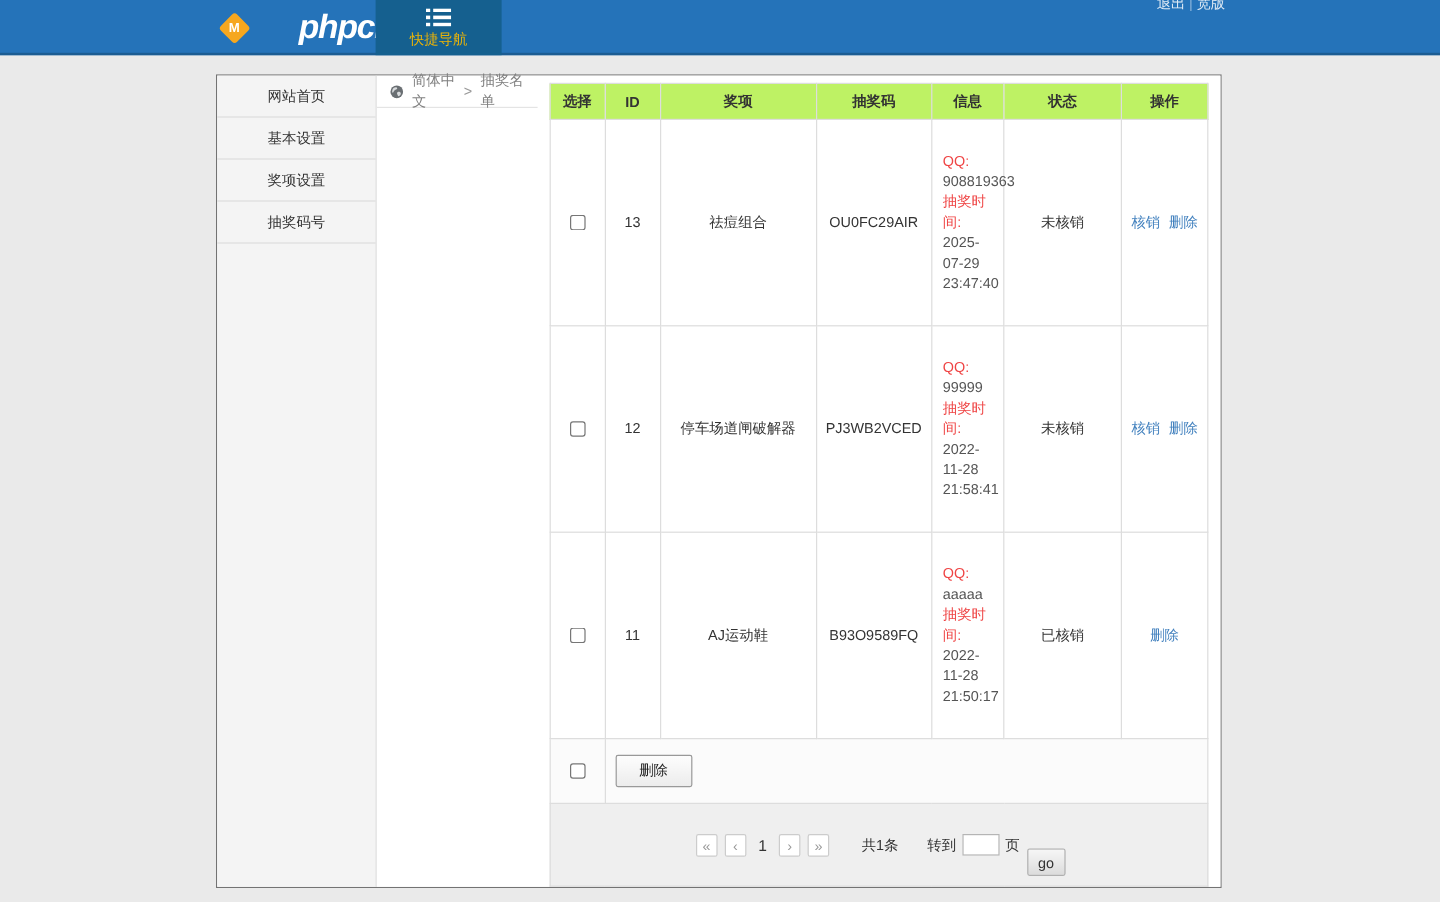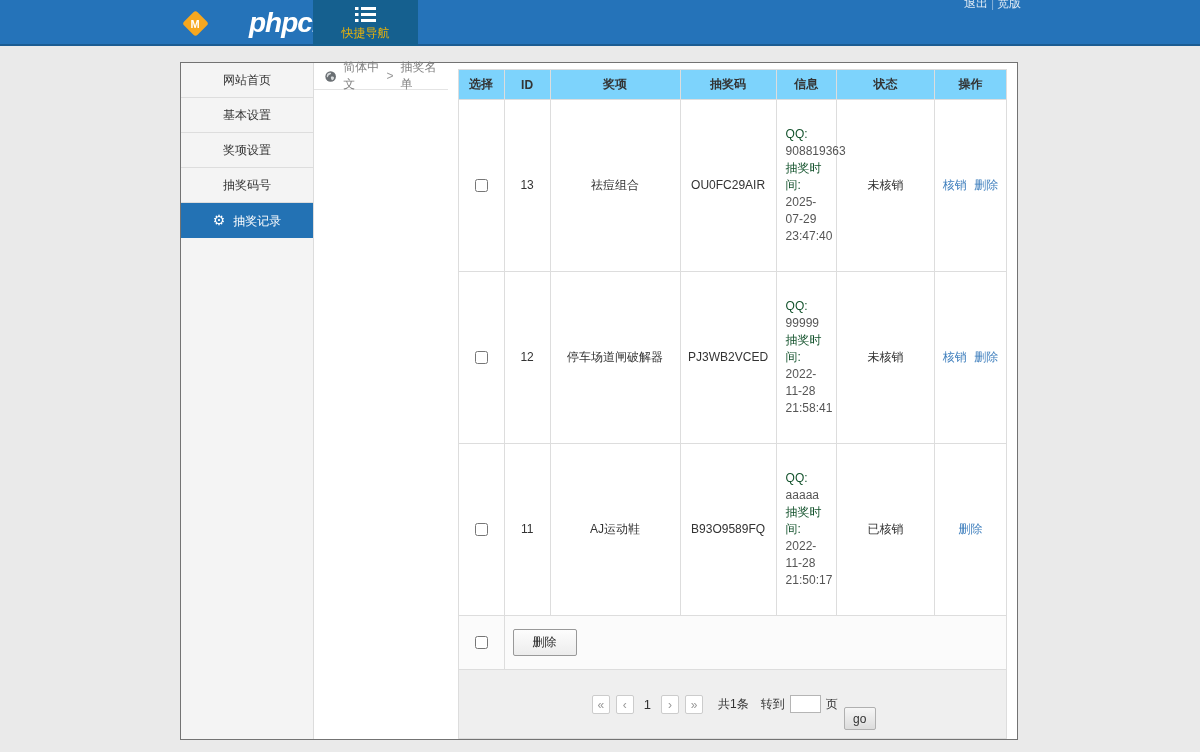--- a/index.html
+++ b/index.html
@@ -44,38 +44,38 @@
                 padding:0 11px; font-size:12px; color:#808080; }
   .breadcrumb .sep { color:#999; }
 
   .toolbar { display:flex; justify-content:flex-end; align-items:center; gap:9px; padding:11px 10px 4px; }
   .search-input { width:126px; height:25px; border:1px solid #a9a9a9; padding:0 5px; font-size:12px; background:#fff; }
   .btn { height:26px; min-width:62px; border:1px solid #999; background:linear-gradient(#fdfdfd,#ececec);
          font-size:12px; color:#222; border-radius:2px; cursor:pointer; font-family:inherit; }
 
   
   table { border-collapse:collapse; margin:6px 10px 0; width:684px; table-layout:fixed; font-size:12px; color:#333; }
-  th { background:#7dd3fc; border:1px solid #ddd; height:30px; font-weight:bold; padding:0; }
+  th { background:#bef264; border:1px solid #ddd; height:30px; font-weight:bold; padding:0; }
   td { border:1px solid #ddd; height:44px; text-align:center; padding:0; background:#fff; }
   td.info { text-align:left; padding:5px 9px; line-height:17px; }
-  .lbl { color:#14532d; }
+  .lbl { color:#ef4444; }
   .val { color:#555; }
   td.ops a { color:#4180be; margin:0 2px; }
   tr.sel-row td { height:41px; background:#fbfbfb; }
   tr.sel-row td.bulk { text-align:left; padding-left:8px; }
   .bulk-btn { height:27px; min-width:64px; border:1px solid #999; background:linear-gradient(#fdfdfd,#ececec);
               font-size:12px; color:#222; border-radius:2px; cursor:pointer; font-family:inherit; }
 
   
   tr.pager td { background:#efefef; height:30px; text-align:center; }
   .pg-box { display:inline-block; min-width:18px; padding:0 3px; height:19px; line-height:19px;
             border:1px solid #ccc; background:#fff; color:#999; font-size:12px; margin:0 3px;
             vertical-align:middle; border-radius:2px; cursor:pointer; }
   .pg-cur { display:inline-block; margin:0 7px; color:#333; font-size:13px; vertical-align:middle; }
-  .pg-label { font-size:12px; color:#333; margin-left:12px; vertical-align:middle; }
+  .pg-label { font-size:12px; color:#333; margin-left:24px; vertical-align:middle; }
   .pg-unit { font-size:12px; color:#333; vertical-align:middle; }
   .pg-input { width:31px; height:18px; border:1px solid #b5b5b5; margin:0 5px; vertical-align:middle;
               text-align:center; font-size:12px; background:#fff; }
   .pg-go { display:inline-block; min-width:32px; padding:0 2px; height:23px; line-height:22px;
            border:1px solid #b0b0b0; background:linear-gradient(#f6f6f6,#dcdcdc); color:#333; font-size:12px;
            border-radius:2px; vertical-align:middle; margin-left:6px; cursor:pointer; font-family:inherit;margin-top:28px; }
 </style>
 </head>
 <body>
 
@@ -104,23 +104,20 @@
   </div>
 </div>
 
 <div class="container">
 
   <div class="sidebar">
     <div class="side-item">网站首页</div>
     <div class="side-item">基本设置</div>
     <div class="side-item">奖项设置</div>
     <div class="side-item">抽奖码号</div>
-    <div class="side-item active">
-      <span class="gear-icon">⚙</span><span>抽奖记录</span>
-    </div>
   </div>
 
   <div class="main">
 
     <div class="breadcrumb">
       <svg width="15" height="15" viewBox="0 0 16 16" xmlns="http://www.w3.org/2000/svg">
         <circle cx="8" cy="8" r="7.5" fill="#6a6f73"></circle>
         <path d="M3 5.2c.9-2 3.1-3.2 5-2.4 1.1.5.5 2-1 2.5-1.4.5-2.4 1.5-2.9 3C3.6 9.8 2.5 9 2.5 8c0-1 .2-1.9.5-2.8z" fill="#d8dbdd"></path>
         <path d="M9.2 8.1c1.5-.5 3 .1 3.4 1.1.4 1 0 2.4-1 3.3-1 .9-2.4.9-2.4-.1 0-.8-.5-1-.8-1.8-.2-.8.0-2.2.8-2.5z" fill="#d8dbdd"></path>
       </svg>

